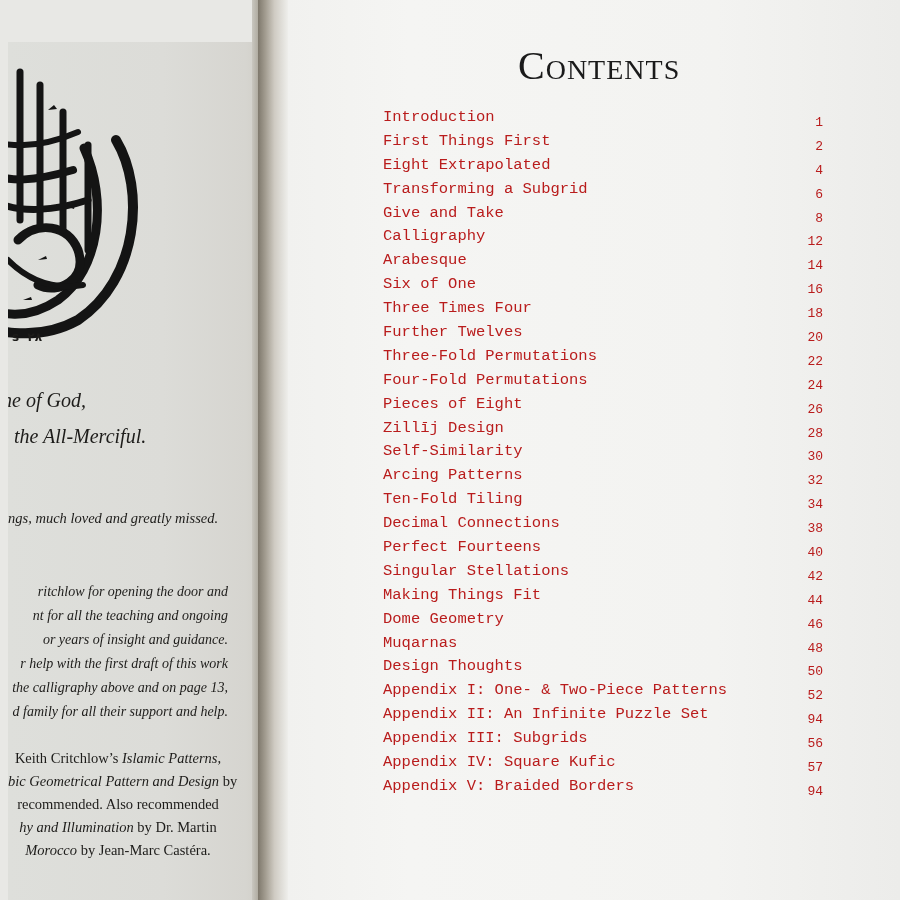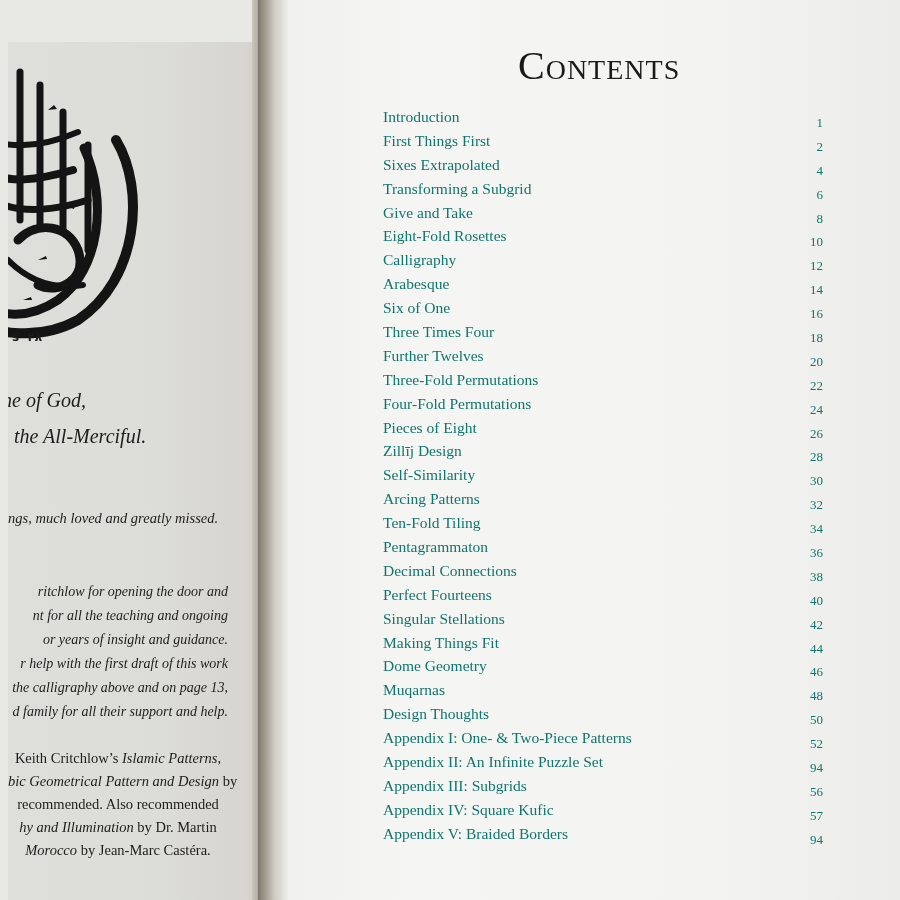--- a/index.html
+++ b/index.html
@@ -58,21 +58,21 @@
   }
   .refs i { font-style: italic; }
 
   
   .toc-title {
     position: absolute; left: 518px; top: 42px; font-size: 40px; letter-spacing: 1px;
     font-variant: small-caps; color: #1a1a1a;
   }
   .toc-list { position: absolute; left: 383px; top: 108px; width: 440px; }
   .toc-row {
-    position: relative; height: 23.9px; font-size: 15.5px; color: #0f766e;
+    position: relative; height: 23.9px; font-size: 15.5px; color: #b91c1c; font-family: Liberation Mono, monospace;
   }
   .toc-row .t { position: absolute; left: 0; top: 0; white-space: nowrap; }
   .toc-row .p { position: absolute; right: 0; top: 7px; font-size: 13px; text-align: right; width: 40px; }
 </style>
 </head>
 <body>
 
 <div class="left-page">
   <svg class="calligraphy" viewBox="0 0 262 290">
     <g fill="none" stroke="#141414" stroke-linecap="round">
@@ -136,36 +136,32 @@
 <div class="toc-list" id="toc">
     <div class="toc-row">
       <span class="t">Introduction</span>
       <span class="p">1</span>
     </div>
     <div class="toc-row">
       <span class="t">First Things First</span>
       <span class="p">2</span>
     </div>
     <div class="toc-row">
-      <span class="t">Sixes Extrapolated</span>
+      <span class="t">Eight Extrapolated</span>
       <span class="p">4</span>
     </div>
     <div class="toc-row">
       <span class="t">Transforming a Subgrid</span>
       <span class="p">6</span>
     </div>
     <div class="toc-row">
       <span class="t">Give and Take</span>
       <span class="p">8</span>
     </div>
     <div class="toc-row">
-      <span class="t">Eight-Fold Rosettes</span>
-      <span class="p">10</span>
-    </div>
-    <div class="toc-row">
       <span class="t">Calligraphy</span>
       <span class="p">12</span>
     </div>
     <div class="toc-row">
       <span class="t">Arabesque</span>
       <span class="p">14</span>
     </div>
     <div class="toc-row">
       <span class="t">Six of One</span>
       <span class="p">16</span>
@@ -200,24 +196,20 @@
     </div>
     <div class="toc-row">
       <span class="t">Arcing Patterns</span>
       <span class="p">32</span>
     </div>
     <div class="toc-row">
       <span class="t">Ten-Fold Tiling</span>
       <span class="p">34</span>
     </div>
     <div class="toc-row">
-      <span class="t">Pentagrammaton</span>
-      <span class="p">36</span>
-    </div>
-    <div class="toc-row">
       <span class="t">Decimal Connections</span>
       <span class="p">38</span>
     </div>
     <div class="toc-row">
       <span class="t">Perfect Fourteens</span>
       <span class="p">40</span>
     </div>
     <div class="toc-row">
       <span class="t">Singular Stellations</span>
       <span class="p">42</span>

